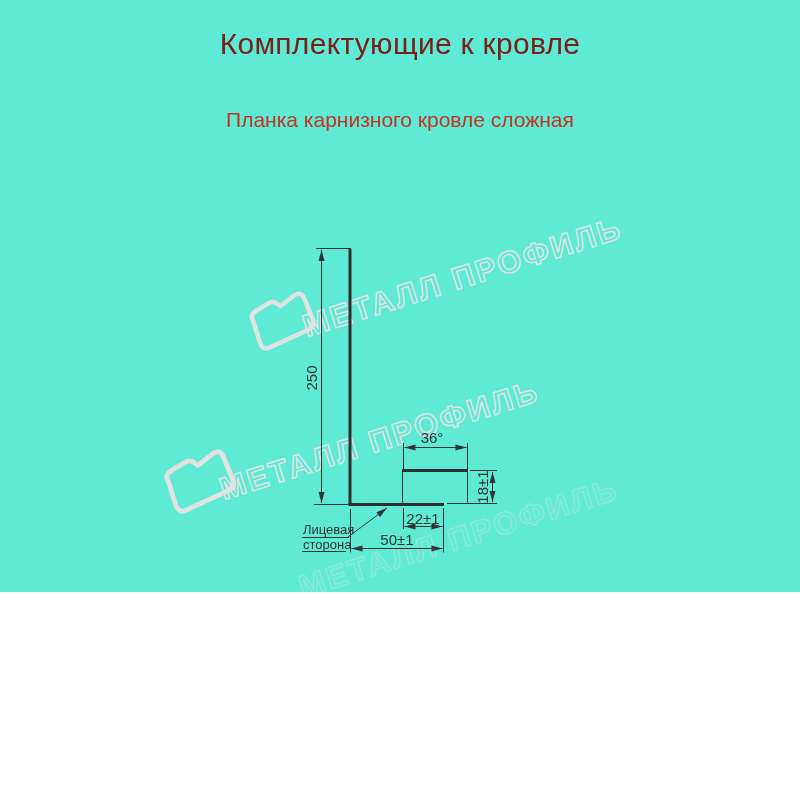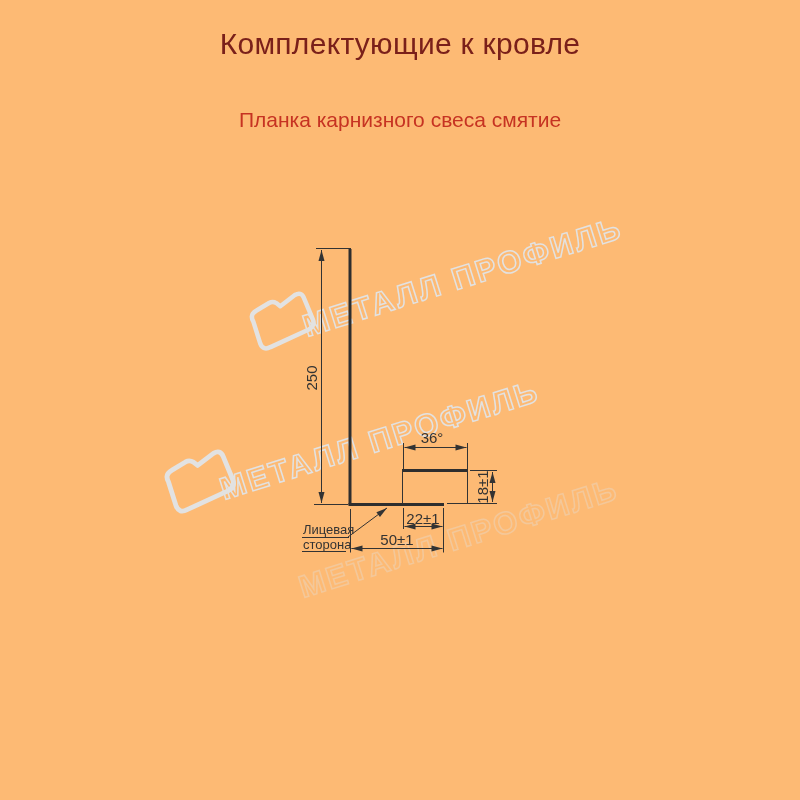--- a/index.html
+++ b/index.html
@@ -1,16 +1,16 @@
 <!DOCTYPE html>
 <html><head>
 <meta charset="utf-8">
 <style>
   html,body{margin:0;padding:0;background:#fff;}
-  #page{position:relative;width:800px;height:800px;background:#fdba74;overflow:hidden;
+  #page{position:relative;width:800px;height:592px;background:#5eead4;overflow:hidden;
         font-family:"Liberation Sans",sans-serif;}
   .title{position:absolute;top:27px;left:0;width:800px;text-align:center;
          font-size:30px;letter-spacing:.3px;color:#7a201a;}
   .product{position:absolute;top:108px;left:0;width:800px;text-align:center;
            font-size:21px;line-height:23px;color:#c63322;}
   .notes{position:absolute;left:12px;top:744px;font-size:16.5px;line-height:20px;color:#222222;}
   svg{position:absolute;left:0;top:0;}
   svg text{font-family:"Liberation Sans",sans-serif;fill:#333333;}
   .dimtxt{font-size:15px;}
   .smalltxt{font-size:13px;}
@@ -21,21 +21,21 @@
   .thin{stroke:#333333;stroke-width:1px;}
 </style>
 </head>
 <body>
 
 <div id="page">
 
   <div class="title">Комплектующие к кровле</div>
 
   <div class="product">
-    <div>Планка карнизного свеса смятие</div>
+    <div>Планка карнизного кровле сложная</div>
   </div>
 
   <svg width="800" height="800" viewBox="0 0 800 800">
     <defs>
       <marker id="arrE" markerWidth="14" markerHeight="10" refX="13" refY="5" orient="auto" markerUnits="userSpaceOnUse">
         <path d="M13,5 L2,2 L2,8 Z" fill="#333333"></path>
       </marker>
       <marker id="arrS" markerWidth="14" markerHeight="10" refX="13" refY="5" orient="auto-start-reverse" markerUnits="userSpaceOnUse">
         <path d="M13,5 L2,2 L2,8 Z" fill="#333333"></path>
       </marker>

